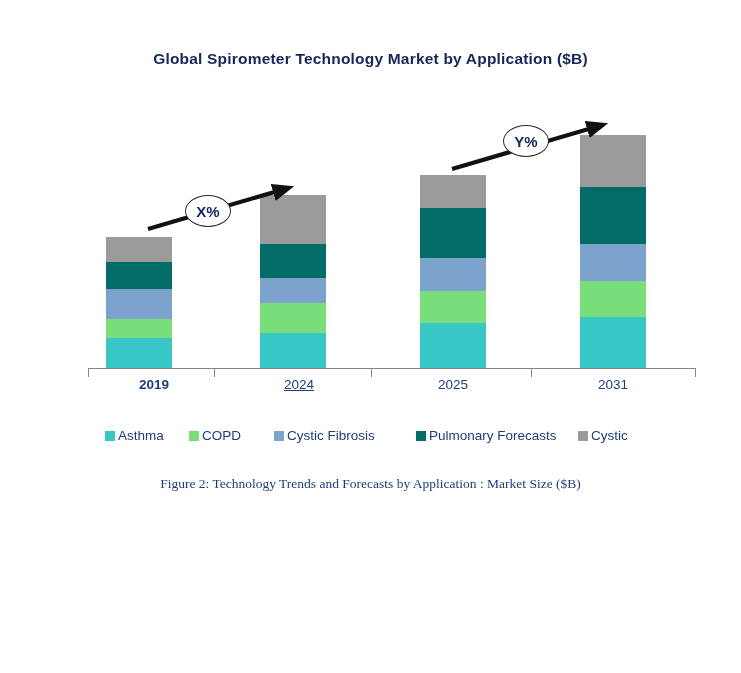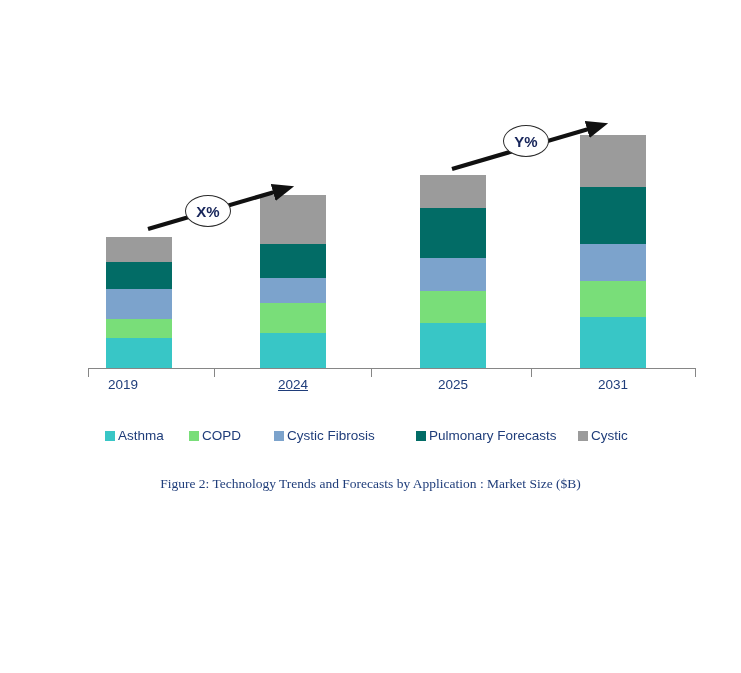--- a/index.html
+++ b/index.html
@@ -155,20 +155,21 @@
     color: #1F3D7A;
     white-space: nowrap;
     font-family: Liberation Serif, serif;
   }
 </style>
 </head>
 <body>
 
 <div id="figure">
 
+  <div class="title-main">Global Spirometer Technology Market by Application ($B)</div>
 
   <div class="plot" id="plot-area">
       <div class="bar" style="left: 17.5px;">
         <div class="seg" style="height: 25px; background: rgb(155, 155, 155);"></div>
         <div class="seg" style="height: 27px; background: rgb(2, 108, 102);"></div>
         <div class="seg" style="height: 30px; background: rgb(124, 163, 204);"></div>
         <div class="seg" style="height: 19px; background: rgb(121, 222, 121);"></div>
         <div class="seg" style="height: 31px; background: rgb(56, 198, 198);"></div>
       </div>
       <div class="bar" style="left: 172px;">
@@ -197,22 +198,22 @@
   <div class="axis-line"></div>
   <div id="axis-ticks">
       <div class="axis-tick" style="left: 88px;"></div>
       <div class="axis-tick" style="left: 214px;"></div>
       <div class="axis-tick" style="left: 371px;"></div>
       <div class="axis-tick" style="left: 531px;"></div>
       <div class="axis-tick" style="left: 695px;"></div>
     </div>
 
   <div id="cat-labels">
-      <div class="cat-label" style="left: 63px;">2019</div>
-      <div class="cat-label" style="left: 233px; text-decoration: underline;">2024</div>
+      <div class="cat-label" style="left: 94px; font-weight: bold;">2019</div>
+      <div class="cat-label" style="left: 239px; text-decoration: underline;">2024</div>
       <div class="cat-label" style="left: 393px;">2025</div>
       <div class="cat-label" style="left: 553px;">2031</div>
     </div>
 
   <svg class="annot-svg" viewBox="0 0 741 673" xmlns="http://www.w3.org/2000/svg">
     <defs>
       <marker id="arrowhead" markerWidth="5.2" markerHeight="4.2" refX="1.2" refY="2.1" orient="auto">
         <path d="M0,0 L5.2,2.1 L0,4.2 z" fill="#111111"></path>
       </marker>
     </defs>

